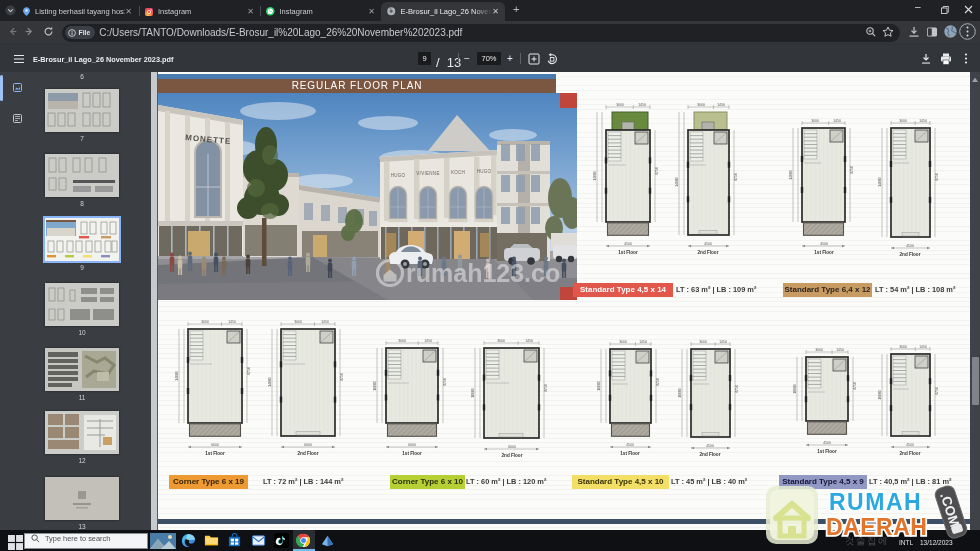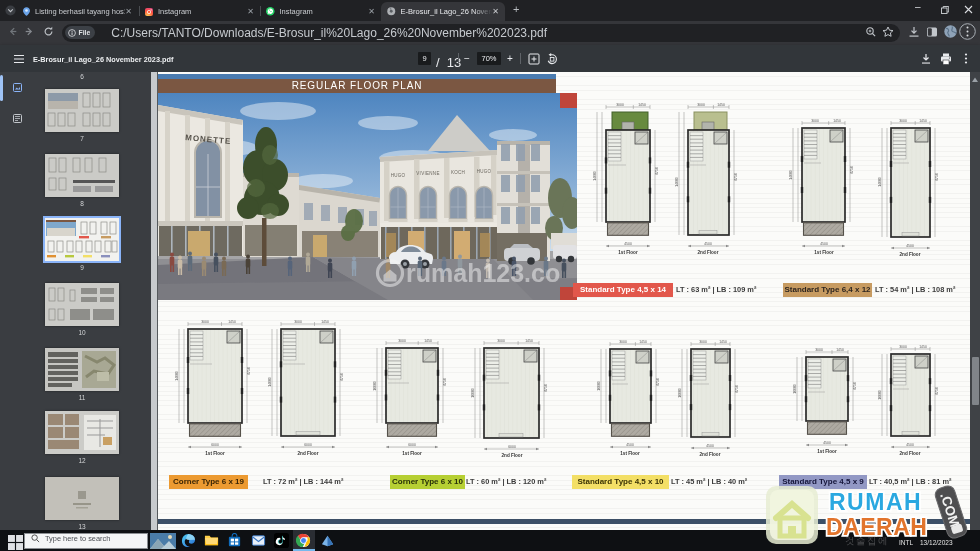--- a/index.html
+++ b/index.html
@@ -7,21 +7,21 @@
 #tabbar{position:absolute;left:0;top:0;width:980px;height:21px;background:#202124}
 .tab{position:absolute;top:2px;height:19px;font-size:7.5px;color:#c8cbcf;display:flex;align-items:center}
 .tab .ttl{white-space:nowrap;overflow:hidden;display:block}
 .tabx{color:#9aa0a6;font-size:8px;margin-left:auto}
 #tab4{background:#35363a;border-radius:6px 6px 0 0;color:#e8eaed}
 .tabsep{position:absolute;top:6px;width:1px;height:10px;background:#4a4d51}
 
 #toolbar{position:absolute;left:0;top:21px;width:980px;height:24px;background:#35363a}
 #omni{position:absolute;left:62px;top:2.5px;width:838px;height:18px;background:#202124;border-radius:9px;display:flex;align-items:center}
 #chip{background:#3c4046;border-radius:7px;height:13px;margin-left:2.5px;display:flex;align-items:center;padding:0 5px 0 3px;color:#dfe1e5;font-size:6.8px;font-weight:bold}
-#url{color:#c6cacf;font-size:12px;margin-left:16px;letter-spacing:0}
+#url{color:#c6cacf;font-size:10px;margin-left:4px;letter-spacing:0}
 .navic{position:absolute;top:4px;color:#9aa0a6}
 
 #pdfbar{position:absolute;left:0;top:45px;width:980px;height:27px;background:#32363a;box-shadow:0 1px 3px rgba(0,0,0,.4)}
 #pdftitle{position:absolute;left:33px;top:9.5px;font-size:7.3px;color:#eceef0;font-weight:bold}
 .pbox{position:absolute;background:#191b1d;color:#e8eaed;font-size:7.5px;text-align:center;border-radius:1px}
 .ptxt{position:absolute;color:#e8eaed;font-size:13px}
 
 #sidebar{position:absolute;left:0;top:72px;width:151px;height:458px;background:#3a3d41}
 .thumb{position:absolute;left:45px;width:74px;height:43px;background:#c9c9c5;box-shadow:0 0 2px rgba(0,0,0,.5)}
 .tlabel{position:absolute;width:74px;left:45px;text-align:center;font-size:6.5px;color:#d2d4d6}

